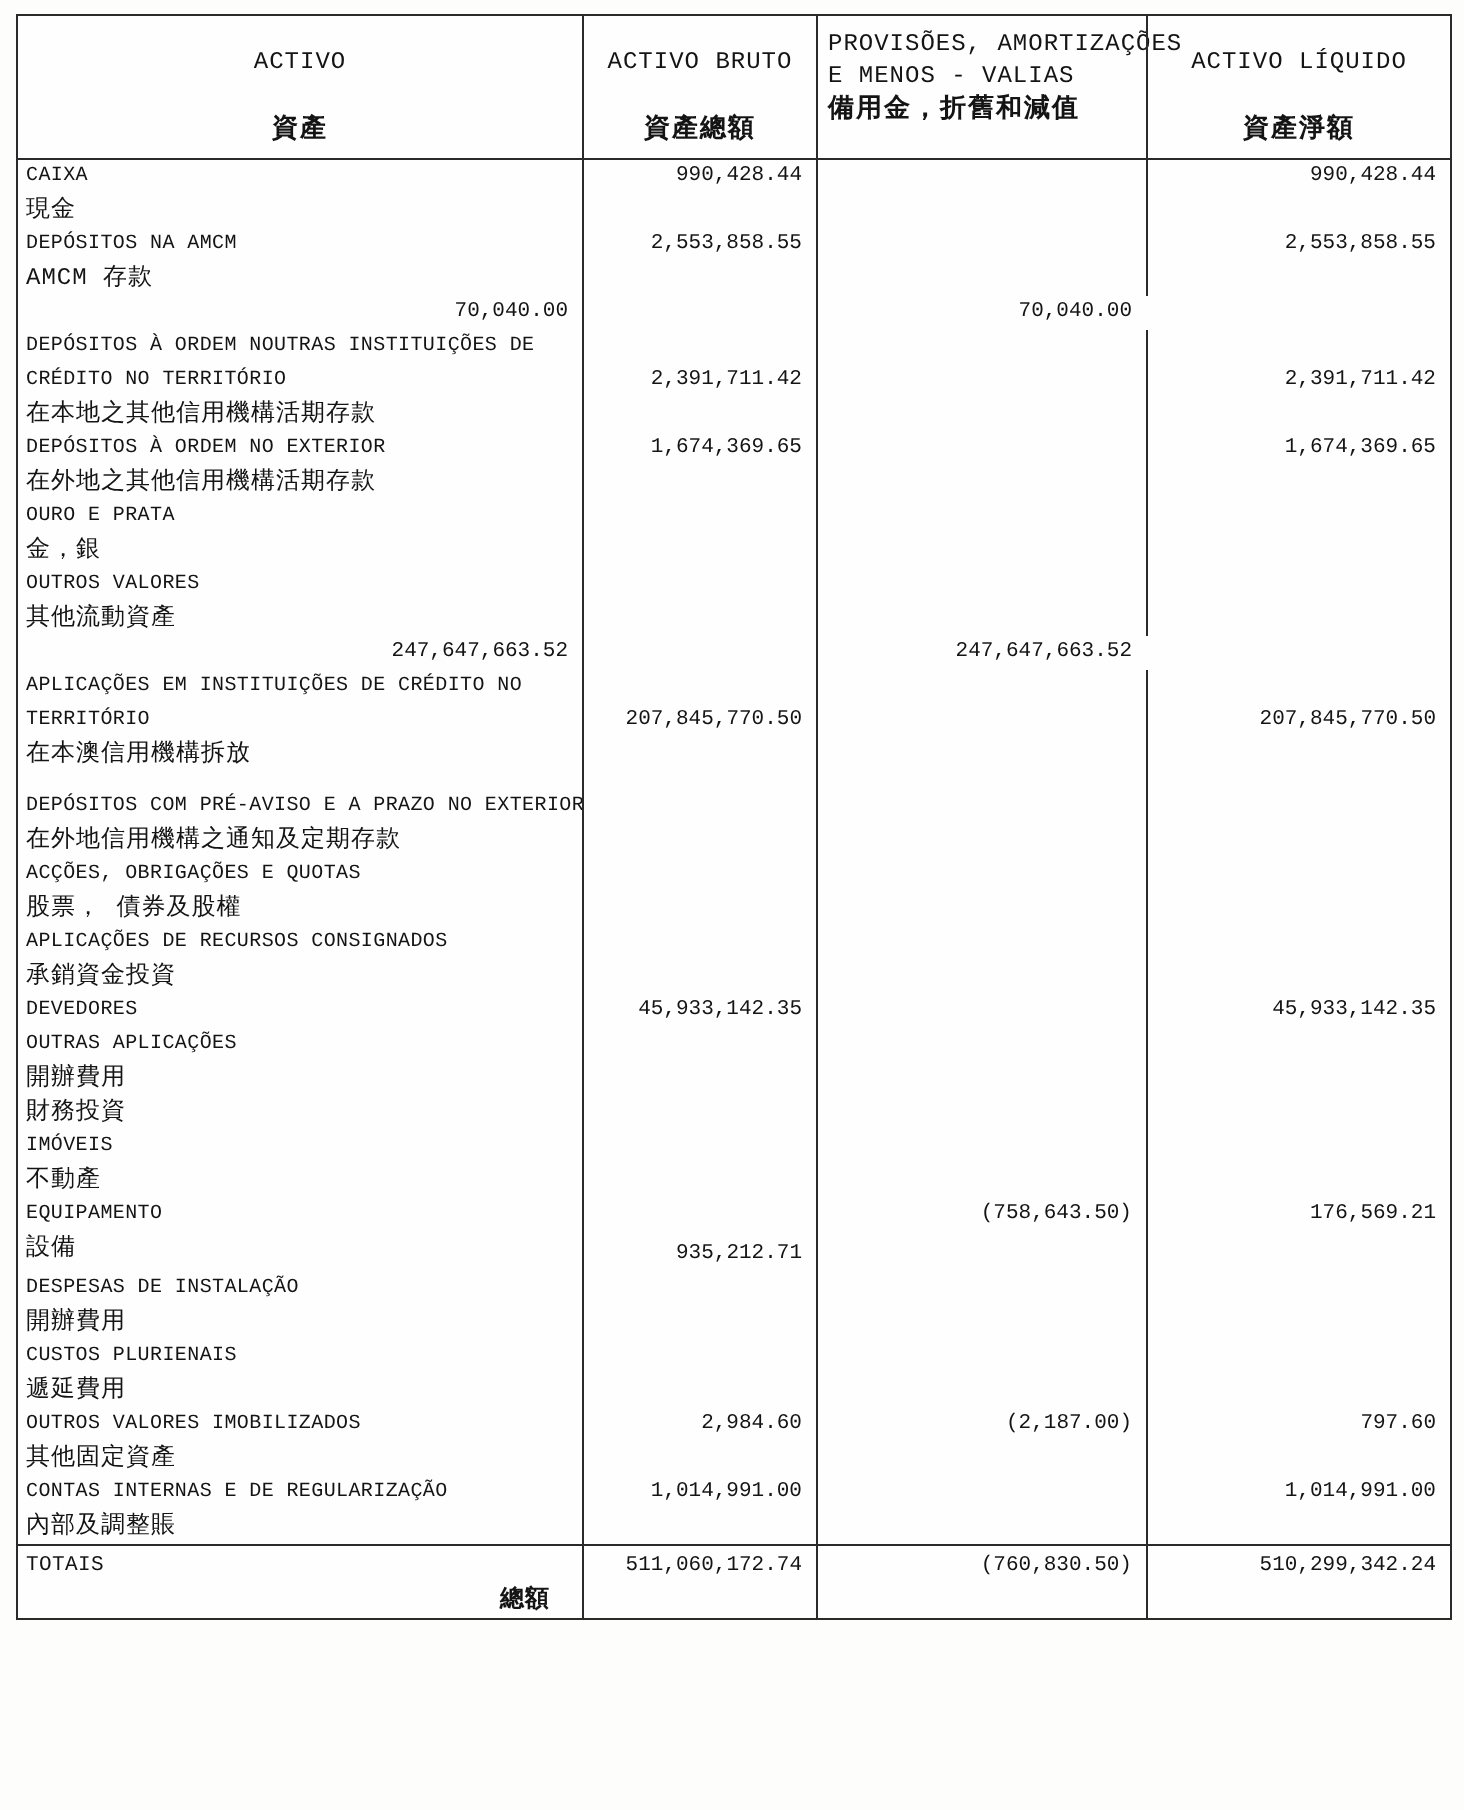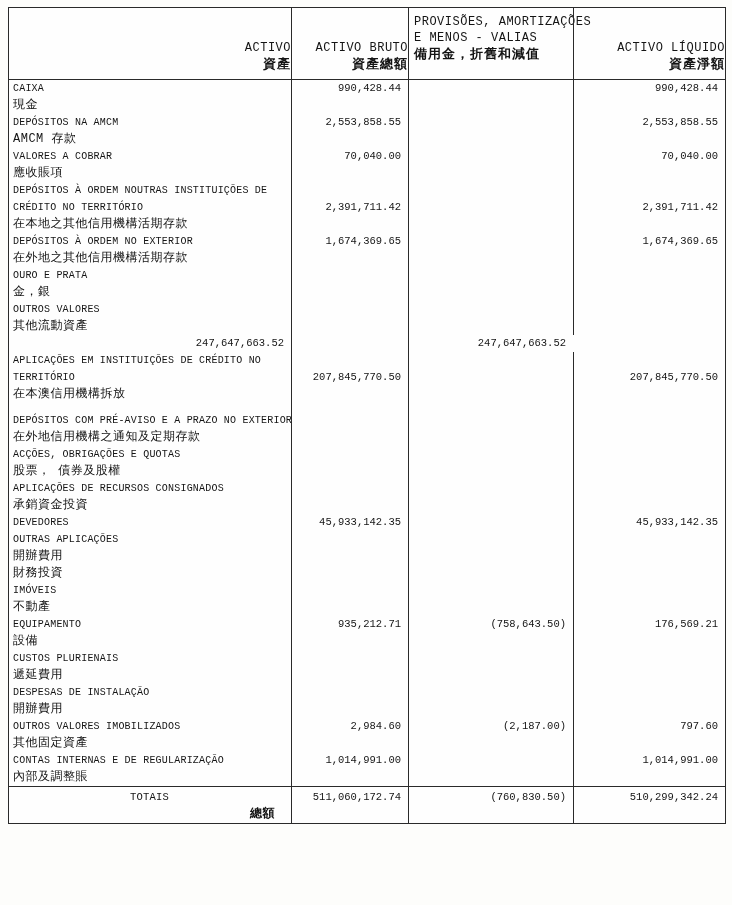--- a/index.html
+++ b/index.html
@@ -17,36 +17,36 @@
     border:1px solid #2a2a2a;
     background:#fefefe;
   }
   .grid-row { display:grid; grid-template-columns:282px 117px 165px 152px; }
   .cell { border-left:1px solid #2a2a2a; min-width:0; }
   .cell:first-child { border-left:none; }
 
   
   .thead { border-bottom:1px solid #2a2a2a; }
   .thead .cell { height:71px; display:flex; flex-direction:column; }
-  .hc-center { align-items:flex-end; justify-content:flex-end; padding-bottom:5px; text-align:center; }
+  .hc-center { align-items:center; justify-content:flex-end; padding-bottom:5px; text-align:center;gap:17px; }
   .hc-top { align-items:flex-start; justify-content:flex-start; padding:6px 0 0 5px; text-align:left; }
   .hpt { font-size:12px; line-height:16px; letter-spacing:0.5px; white-space:pre; }
   .hzh { font-size:13px; line-height:18px; font-weight:bold; letter-spacing:1px; }
 
   
   .pt  { font-size:10px; line-height:17px; white-space:pre; letter-spacing:0.2px; }
   .zh  { font-size:12px; line-height:17px; letter-spacing:0.5px; }
   .num { font-size:10.5px; line-height:17px; text-align:right; padding-right:7px; white-space:pre; }
   .label-cell { padding-left:4px; }
   .tbody .row:nth-child(10) .cell { padding-top:9px; }
 
   
   .tfoot { border-top:1px solid #2a2a2a; height:37px; }
   .tfoot .cell { padding-top:2px; }
-  .tot-label .pt { text-align:center; padding-right:5px; font-size:10.5px; }
+  .tot-label .pt { text-align:left; padding-right:5px; font-size:10.5px; }
   .tot-label .zh { text-align:right; padding-right:16px; font-weight:bold; }
   .tfoot .num { font-weight:normal; }
 </style>
 </head>
 <body>
 
 <div class="sheet">
 
   <div class="thead grid-row">
     <div class="cell hc-center">
@@ -93,24 +93,20 @@
           <div class="num" style="padding-top: 0px;">2,553,858.55</div>
         </div>
         <div class="cell">
           <div class="num" style="padding-top: 0px;"></div>
         </div>
         <div class="cell">
           <div class="num" style="padding-top: 0px;">2,553,858.55</div>
         </div>
       </div>
       <div class="row grid-row">
-        <div class="cell label-cell">
-          <div class="pt">VALORES A COBRAR</div>
-          <div class="zh">應收賬項</div>
-        </div>
         <div class="cell">
           <div class="num" style="padding-top: 0px;">70,040.00</div>
         </div>
         <div class="cell">
           <div class="num" style="padding-top: 0px;"></div>
         </div>
         <div class="cell">
           <div class="num" style="padding-top: 0px;">70,040.00</div>
         </div>
       </div>
@@ -304,48 +300,48 @@
         <div class="cell">
           <div class="num" style="padding-top: 0px;"></div>
         </div>
       </div>
       <div class="row grid-row">
         <div class="cell label-cell">
           <div class="pt">EQUIPAMENTO</div>
           <div class="zh">設備</div>
         </div>
         <div class="cell">
-          <div class="num" style="padding-top: 0px;">935,212.71</div>
+          <div class="num" style="padding-top: 0px; margin-top: 20px;">935,212.71</div>
         </div>
         <div class="cell">
           <div class="num" style="padding-top: 0px;">(758,643.50)</div>
         </div>
         <div class="cell">
           <div class="num" style="padding-top: 0px;">176,569.21</div>
+        </div>
+      </div>
+      <div class="row grid-row">
+        <div class="cell label-cell">
+          <div class="pt">DESPESAS DE INSTALAÇÃO</div>
+          <div class="zh">開辦費用</div>
+        </div>
+        <div class="cell">
+          <div class="num" style="padding-top: 0px;"></div>
+        </div>
+        <div class="cell">
+          <div class="num" style="padding-top: 0px;"></div>
+        </div>
+        <div class="cell">
+          <div class="num" style="padding-top: 0px;"></div>
         </div>
       </div>
       <div class="row grid-row">
         <div class="cell label-cell">
           <div class="pt">CUSTOS PLURIENAIS</div>
           <div class="zh">遞延費用</div>
-        </div>
-        <div class="cell">
-          <div class="num" style="padding-top: 0px;"></div>
-        </div>
-        <div class="cell">
-          <div class="num" style="padding-top: 0px;"></div>
-        </div>
-        <div class="cell">
-          <div class="num" style="padding-top: 0px;"></div>
-        </div>
-      </div>
-      <div class="row grid-row">
-        <div class="cell label-cell">
-          <div class="pt">DESPESAS DE INSTALAÇÃO</div>
-          <div class="zh">開辦費用</div>
         </div>
         <div class="cell">
           <div class="num" style="padding-top: 0px;"></div>
         </div>
         <div class="cell">
           <div class="num" style="padding-top: 0px;"></div>
         </div>
         <div class="cell">
           <div class="num" style="padding-top: 0px;"></div>
         </div>

